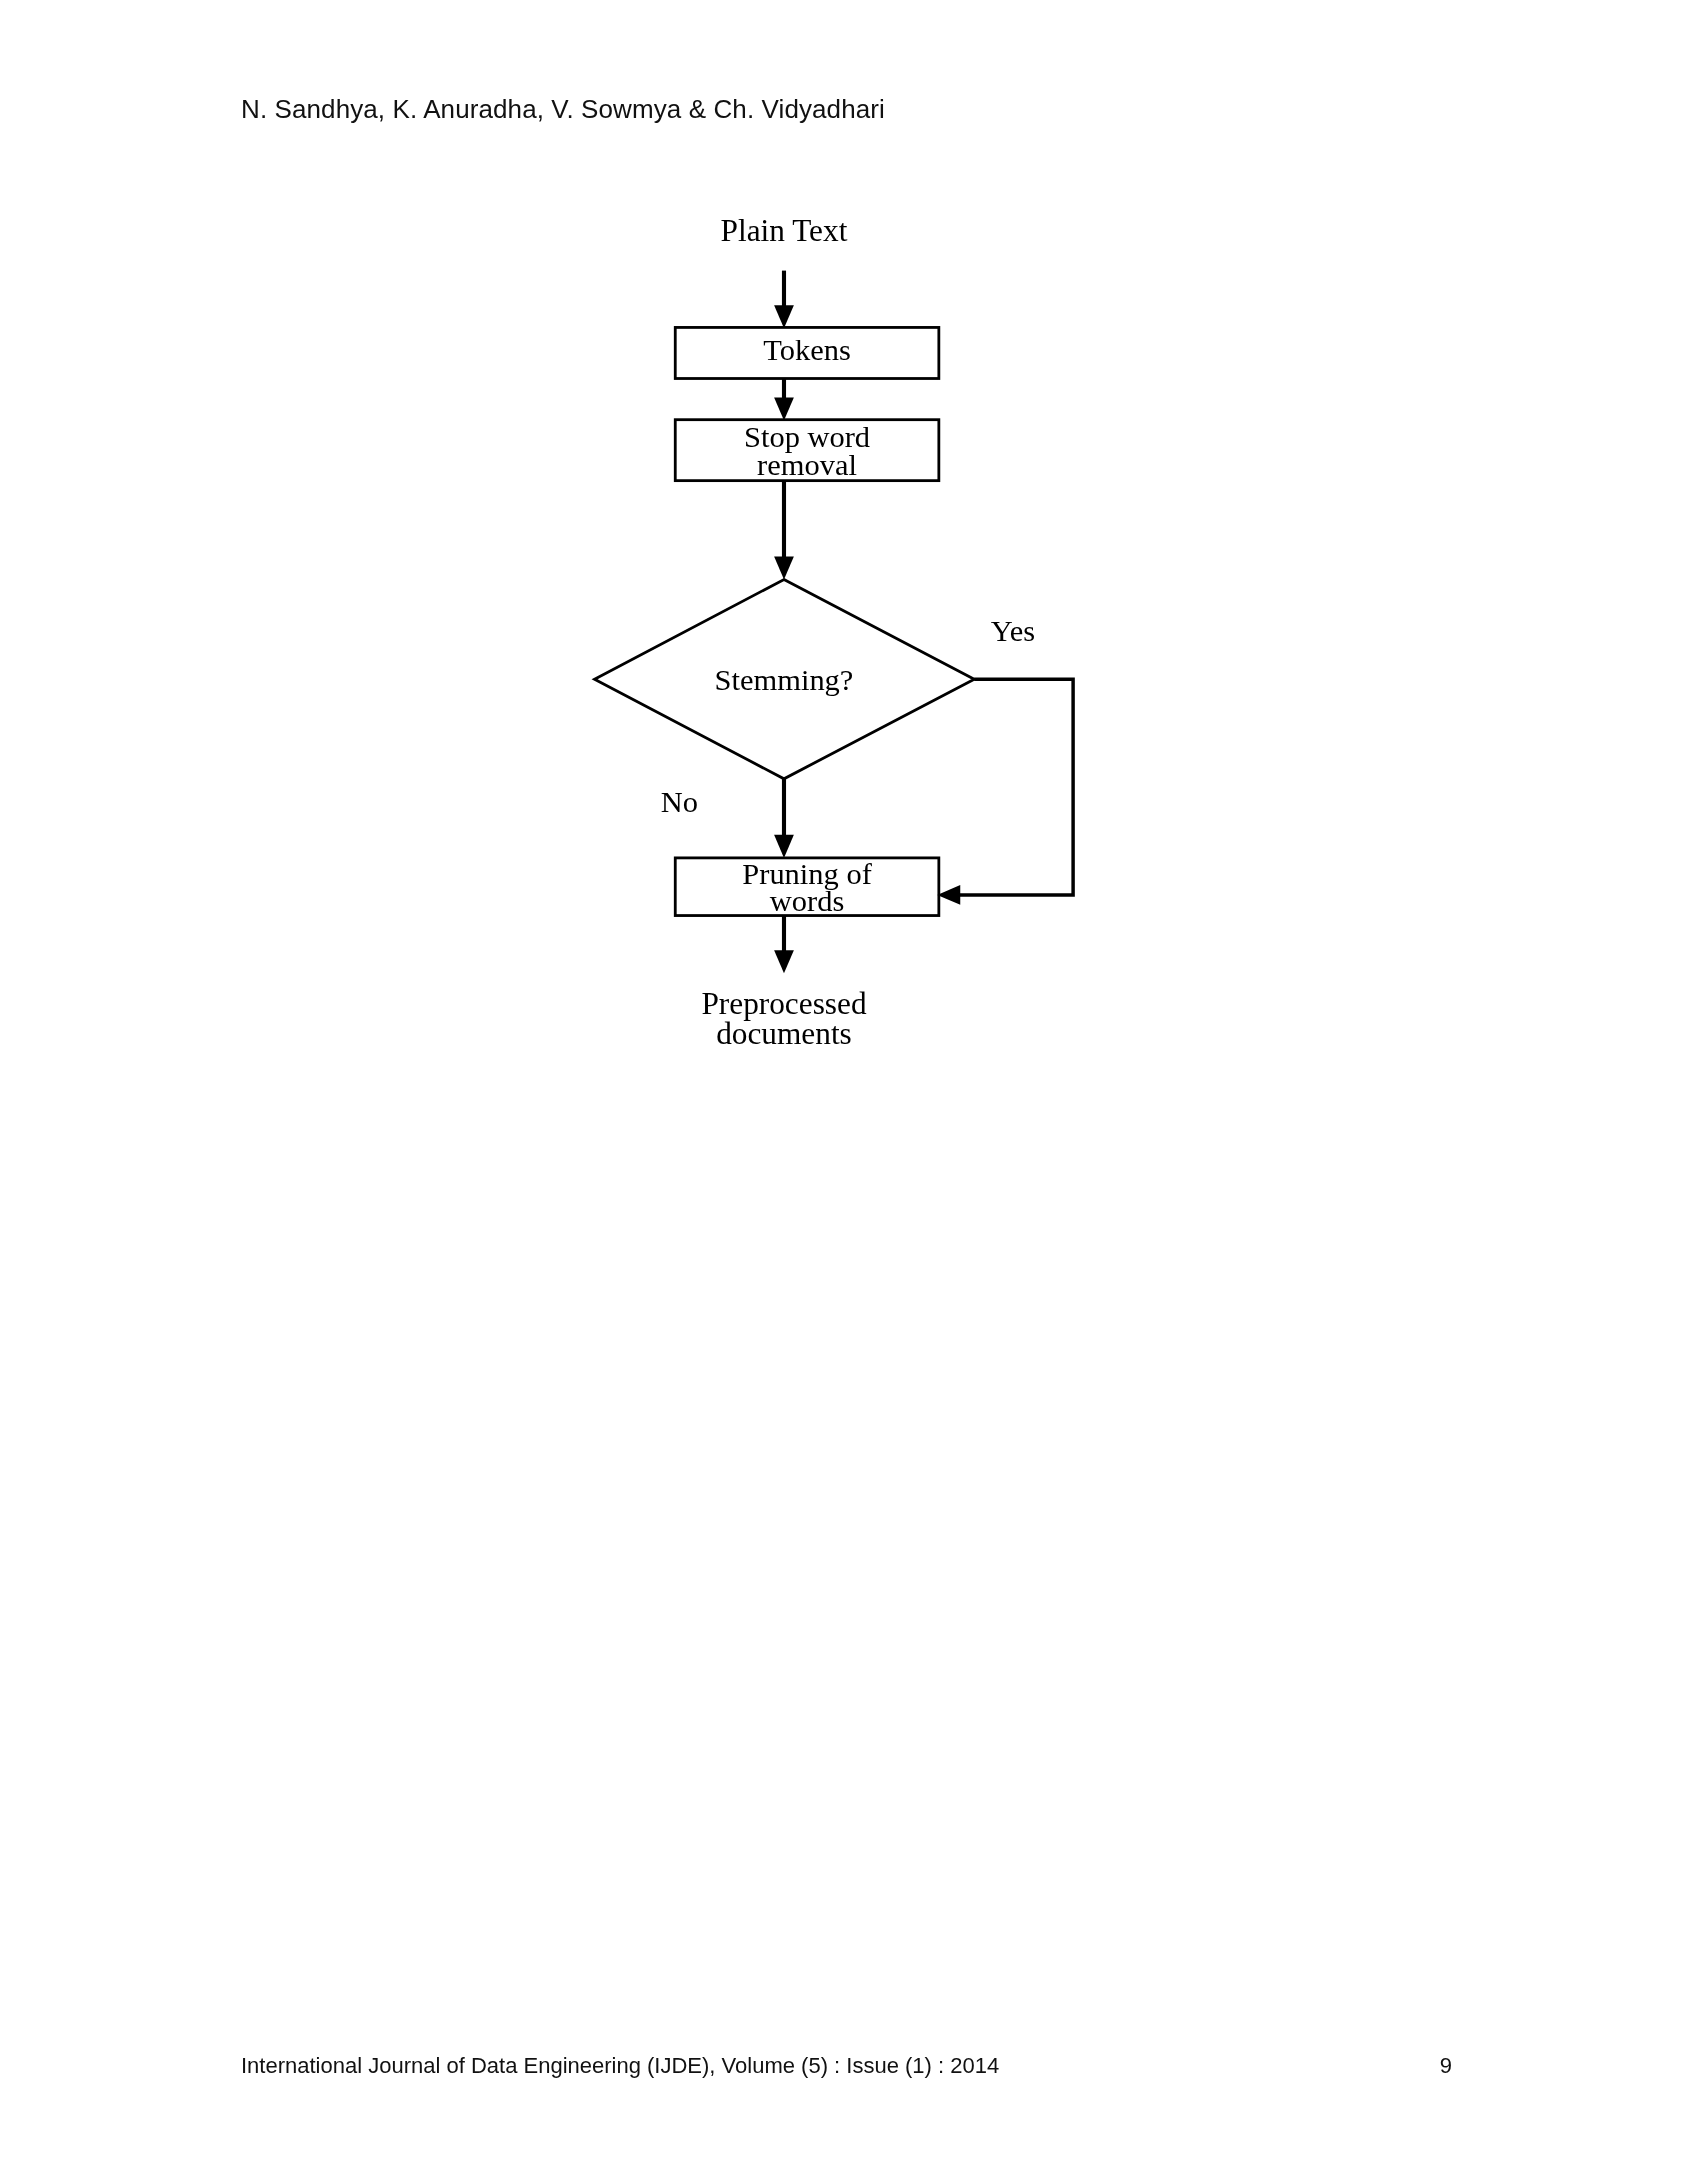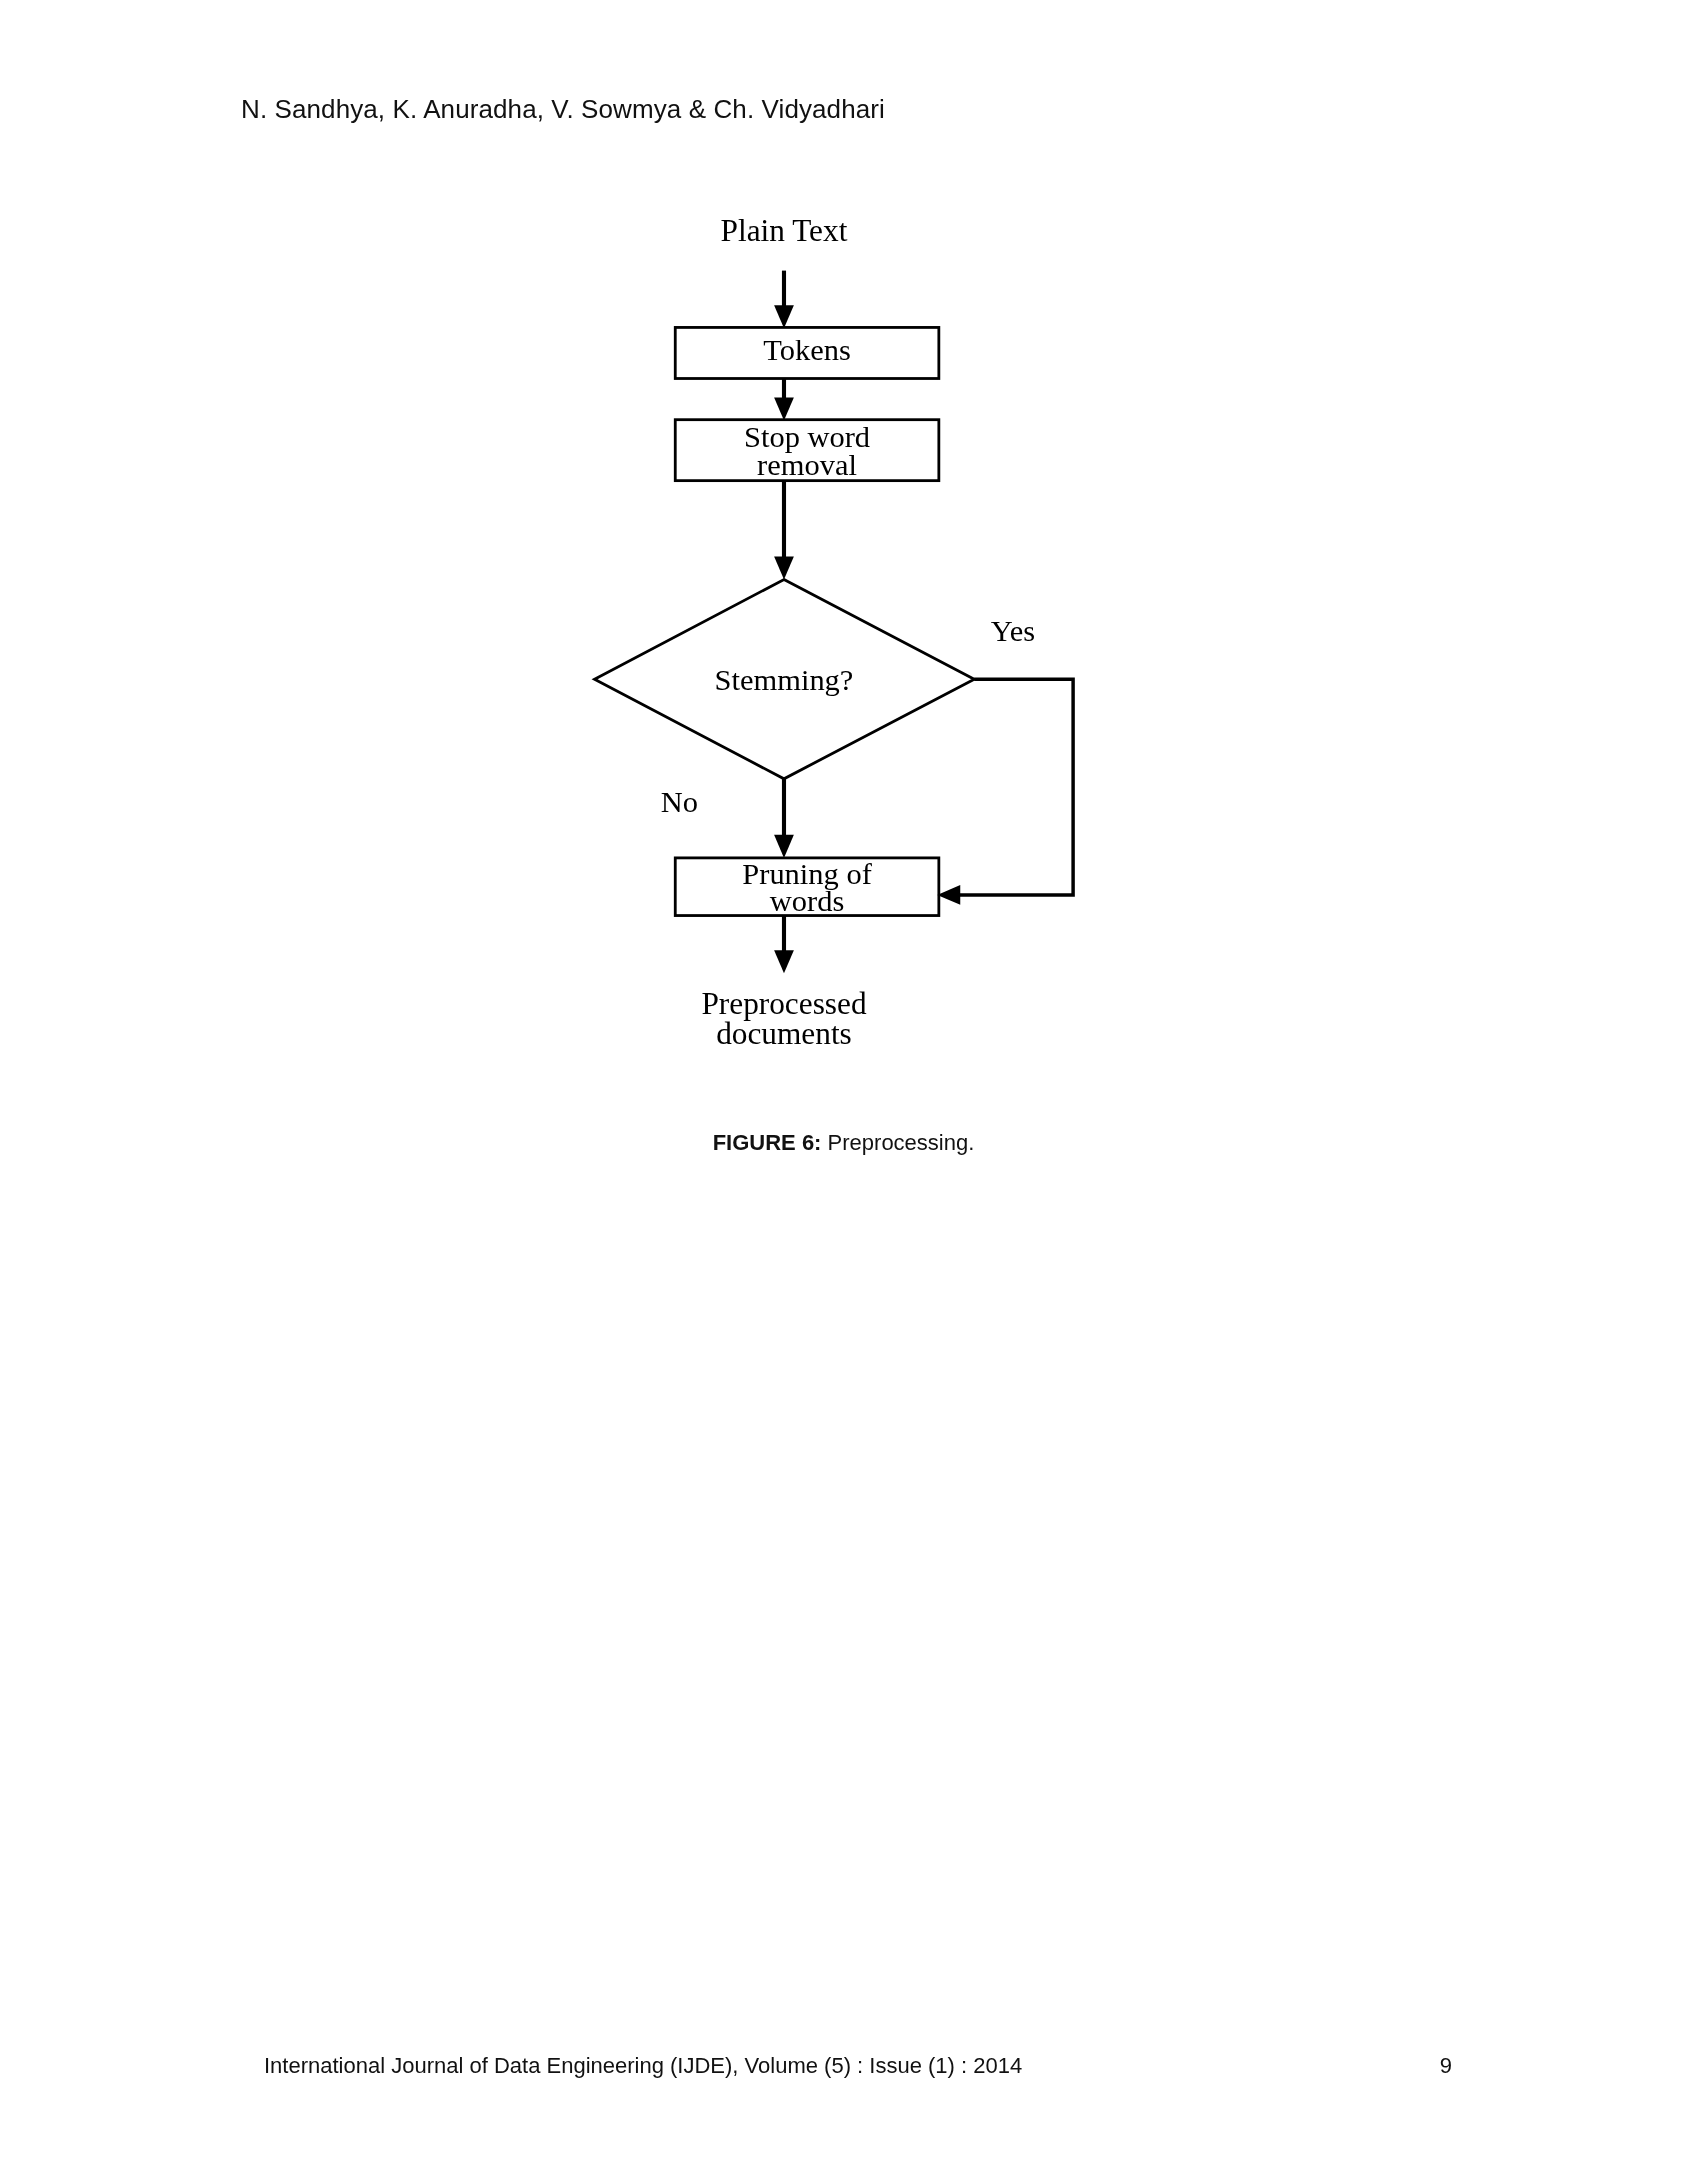--- a/index.html
+++ b/index.html
@@ -107,21 +107,20 @@
     width: 1211px;
     font-family: "Liberation Sans", sans-serif;
     font-size: 22px;
     color: #111111;
   }
   .footer-journal {
     position: absolute;
     left: 0;
     top: 0;
     white-space: nowrap;
-    margin-left: 23px;
   }
   .footer-page {
     position: absolute;
     right: 0;
     top: 0;
   }
 </style>
 </head>
 <body>
 
@@ -187,24 +186,20 @@
       <polygon class="arrow-head" points="312,941 300,913 324,913"></polygon>
     </g>
 
     <g>
       <text class="io-label" x="312" y="990" text-anchor="middle">Preprocessed</text>
       <text class="io-label" x="312" y="1027" text-anchor="middle">documents</text>
     </g>
 
   </svg>
 
-  <div class="figure-caption">
-    <span class="cap-label">FIGURE 6:</span>
-    <span class="cap-text">Preprocessing.</span>
-  </div>
 
 </div>
 
 <div class="footer">
   <span class="footer-journal">International Journal of Data Engineering (IJDE), Volume (5) : Issue (1) : 2014</span>
   <span class="footer-page">9</span>
 </div>
 
 
 </body></html>

